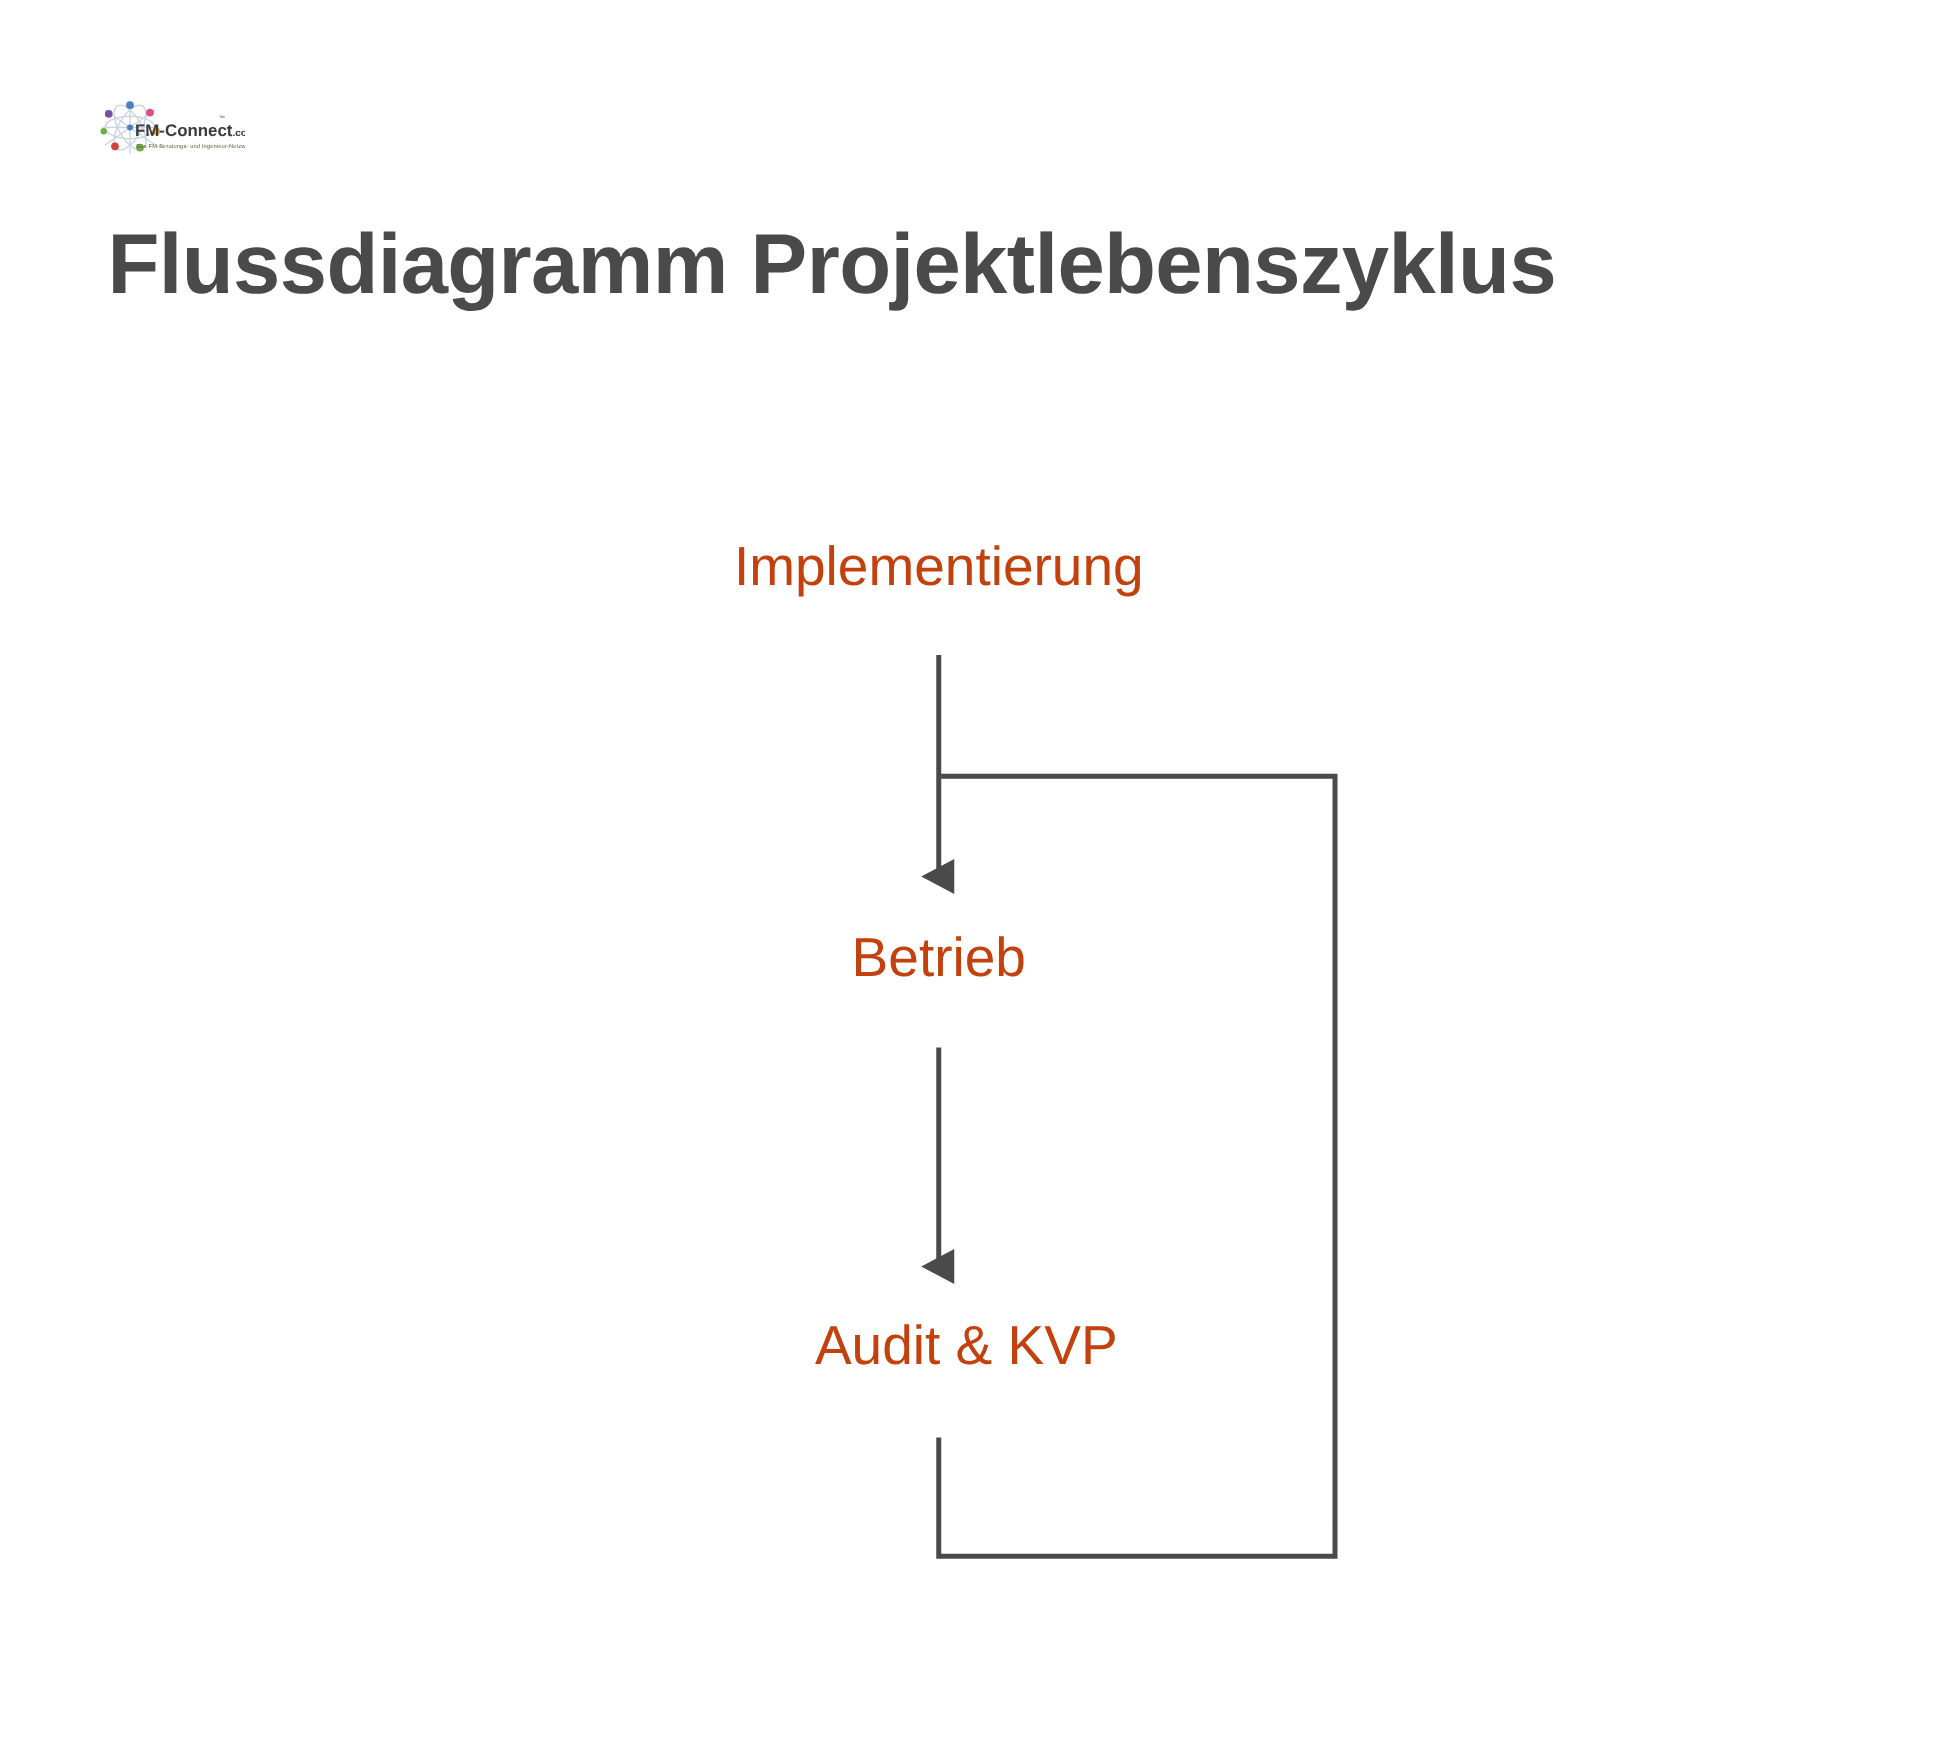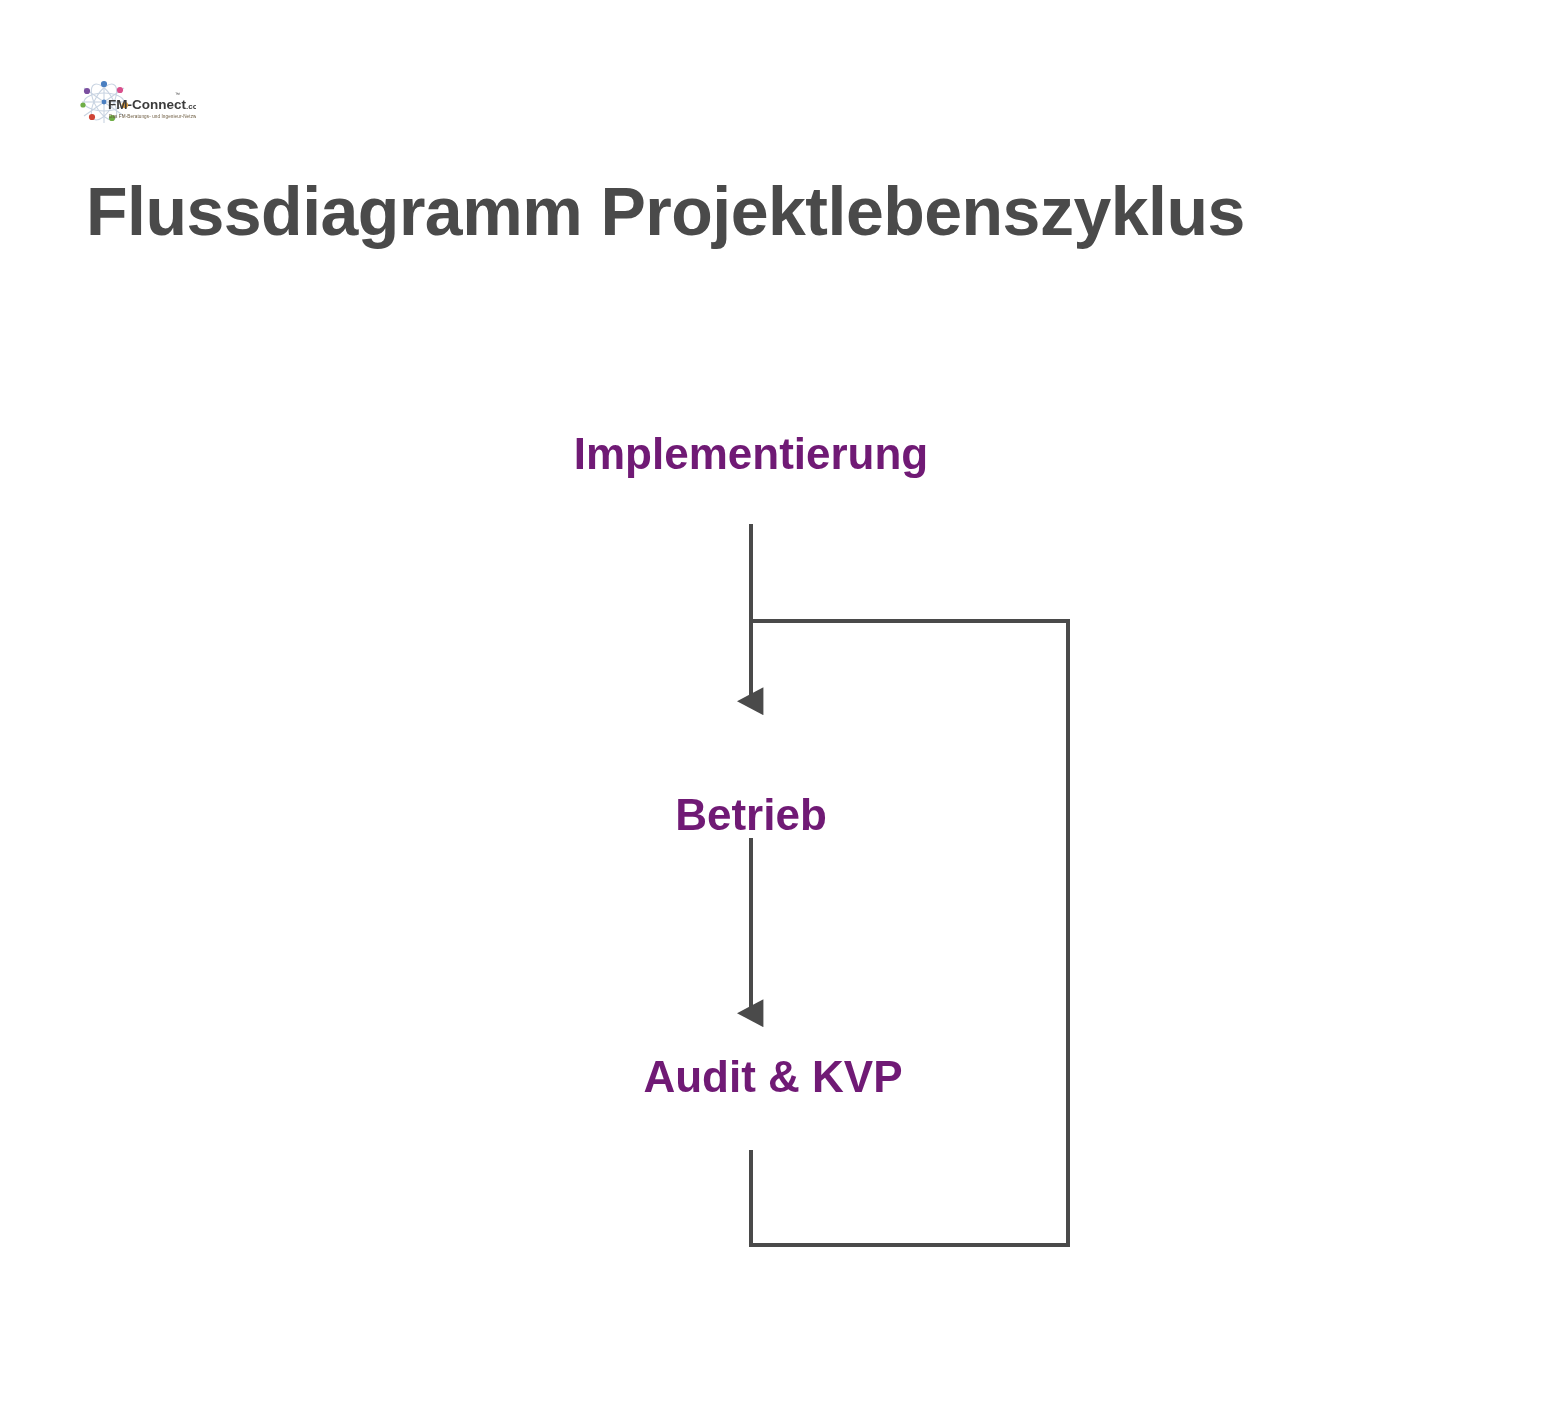--- a/index.html
+++ b/index.html
@@ -57,29 +57,29 @@
   }
   .flow-svg {
     display: block;
     width: 1558px;
     height: 1409px;
   }
 
   .node-label {
     position: absolute;
     transform: translateX(-50%);
-    color: #701a75;
+    color: #c2410c;
     font-size: 44px;
-    font-weight: 700;
+    font-weight: 400;
     line-height: 1;
     white-space: nowrap;
     font-family: "Liberation Sans", "DejaVu Sans", sans-serif;
   }
   .node-implementierung { left: 751px; top: 432px; }
-  .node-betrieb        { left: 751px; top: 745px; margin-top: 48px; }
+  .node-betrieb        { left: 751px; top: 745px; }
   .node-audit          { left: 773px; top: 1055px; }
 </style>
 </head>
 <body>
 
 <div class="logo-block">
   <svg class="logo-svg" viewBox="0 0 118 48">
 
     <g stroke="#c9d4e2" stroke-width="1.1" fill="none">
       <line x1="26" y1="24" x2="6" y2="10"></line>

